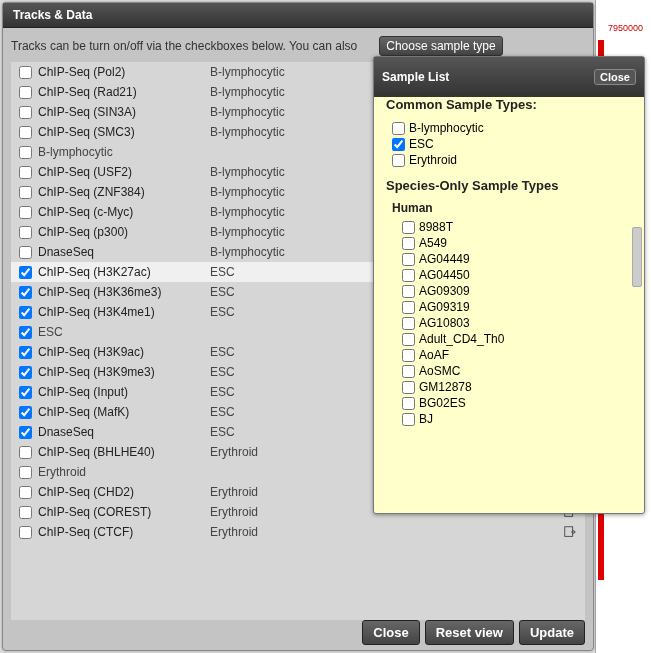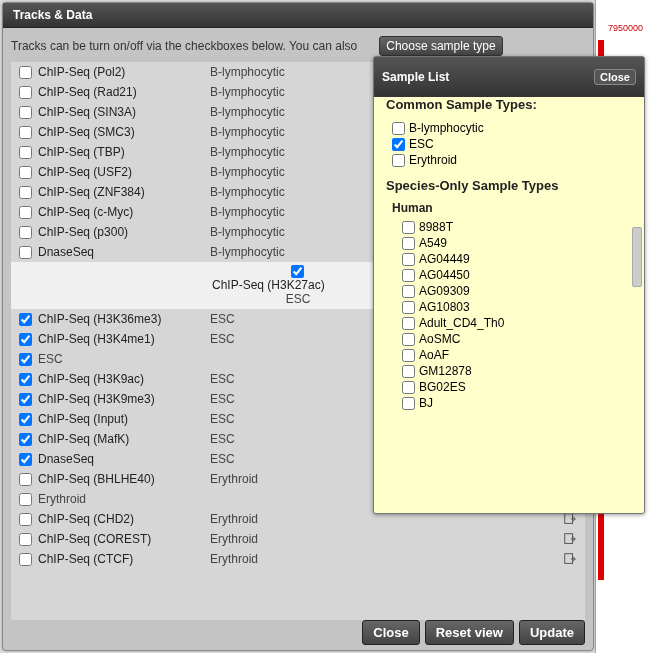--- a/index.html
+++ b/index.html
@@ -61,21 +61,20 @@
       height: 558px;
     }
     .track-row {
       display: flex;
       align-items: center;
       padding: 3px 4px;
       font-size: 12px;
     }
     .track-row.highlight {
       background: #f0f0f0;
-      flex-direction: column;
     }
     .track-row input[type="checkbox"] {
       margin-right: 6px;
       margin-left: 4px;
     }
     .track-name {
       width: 172px;
       color: #222;
     }
     .track-type {
@@ -225,21 +224,20 @@
           <span class="track-name">ChIP-Seq (SIN3A)</span>
           <span class="track-type">B-lymphocytic</span>
         </div>
         <div class="track-row">
           <input type="checkbox" style="">
           <span class="track-name">ChIP-Seq (SMC3)</span>
           <span class="track-type">B-lymphocytic</span>
         </div>
         <div class="track-row">
           <input type="checkbox" style="">
-          <span class="track-name">ChIP-Seq (TBP)</span>
           <span class="track-type">B-lymphocytic</span>
         </div>
         <div class="track-row">
           <input type="checkbox" style="">
           <span class="track-name">ChIP-Seq (USF2)</span>
           <span class="track-type">B-lymphocytic</span>
         </div>
         <div class="track-row">
           <input type="checkbox" style="">
           <span class="track-name">ChIP-Seq (ZNF384)</span>
@@ -396,33 +394,37 @@
         <div class="sample-item sub">
           <input type="checkbox" style="">
           <span>AG04450</span>
         </div>
         <div class="sample-item sub">
           <input type="checkbox" style="">
           <span>AG09309</span>
         </div>
         <div class="sample-item sub">
           <input type="checkbox" style="">
+          <span>AG09319</span>
+        </div>
+        <div class="sample-item sub">
+          <input type="checkbox" style="">
           <span>AG10803</span>
         </div>
         <div class="sample-item sub">
           <input type="checkbox" style="">
           <span>Adult_CD4_Th0</span>
         </div>
         <div class="sample-item sub">
           <input type="checkbox" style="">
+          <span>AoAF</span>
+        </div>
+        <div class="sample-item sub">
+          <input type="checkbox" style="">
           <span>AoSMC</span>
-        </div>
-        <div class="sample-item sub">
-          <input type="checkbox" style="">
-          <span>AoAF</span>
         </div>
         <div class="sample-item sub">
           <input type="checkbox" style="">
           <span>GM12878</span>
         </div>
         <div class="sample-item sub">
           <input type="checkbox" style="">
           <span>BG02ES</span>
         </div>
         <div class="sample-item sub">

